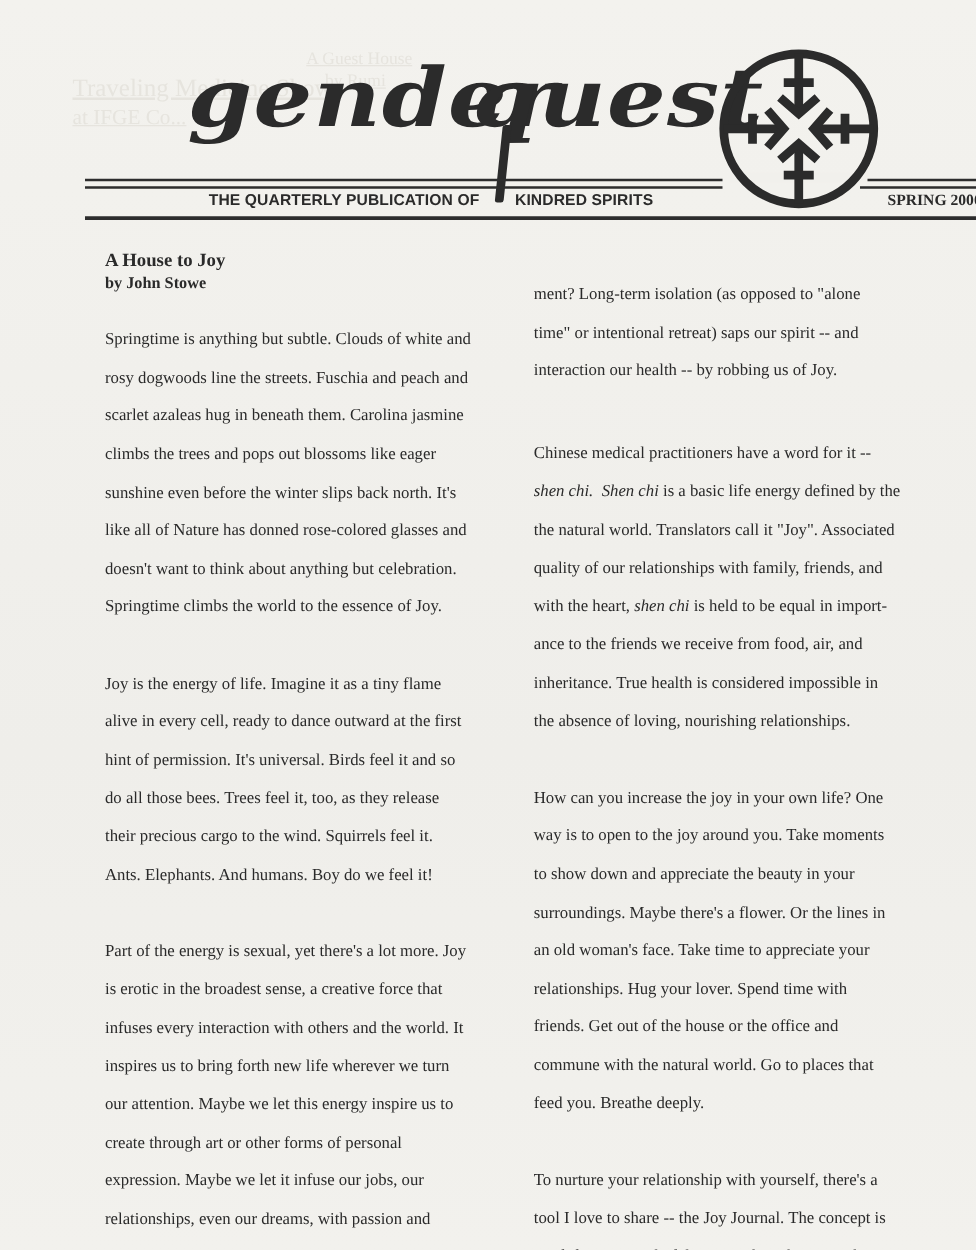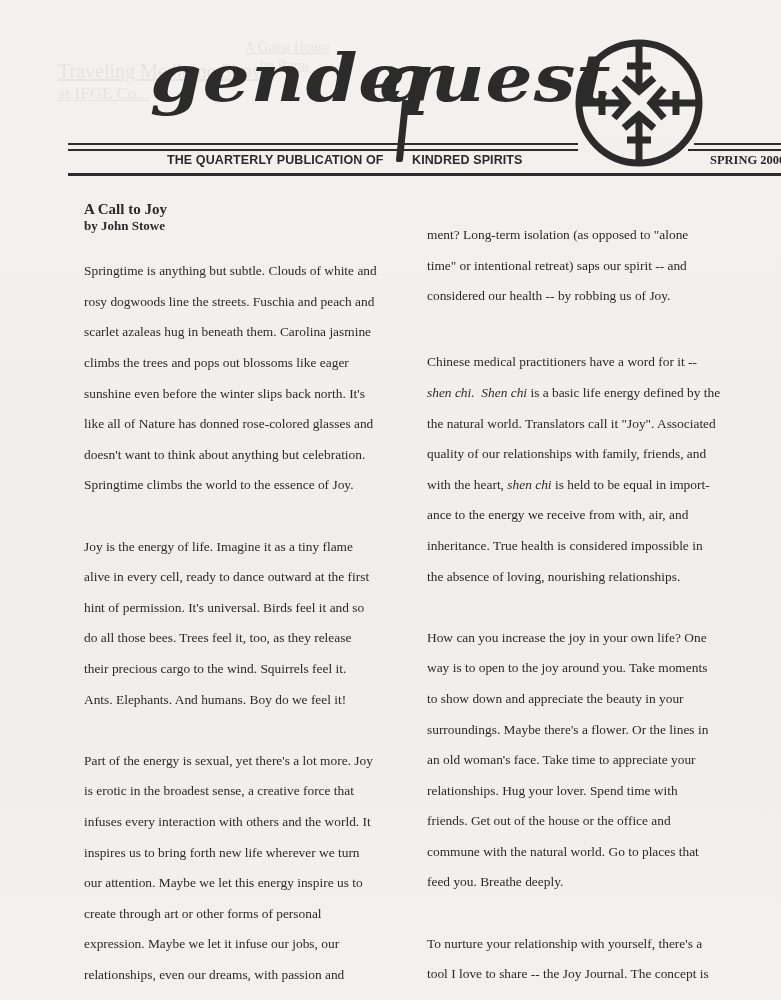--- a/index.html
+++ b/index.html
@@ -181,21 +181,21 @@
         <polyline points="40,50 53,65 40,80"></polyline>
 
         <line x1="80" y1="65" x2="125" y2="65"></line>
         <line x1="102" y1="53" x2="102" y2="77"></line>
         <polyline points="90,50 77,65 90,80"></polyline>
       </g>
     </svg>
   </header>
 
   <section class="column col-left">
-    <h1 class="article-title">A Call to Joy</h1>
+    <h1 class="article-title">A House to Joy</h1>
     <div class="byline">by John Stowe</div>
 
     <div class="para" style="margin-top:15px;">
       <span class="line">Springtime is anything but subtle. Clouds of white and</span>
       <span class="line">rosy dogwoods line the streets. Fuschia and peach and</span>
       <span class="line">scarlet azaleas hug in beneath them. Carolina jasmine</span>
       <span class="line">climbs the trees and pops out blossoms like eager</span>
       <span class="line">sunshine even before the winter slips back north. It's</span>
       <span class="line">like all of Nature has donned rose-colored glasses and</span>
       <span class="line">doesn't want to think about anything but celebration.</span>
@@ -222,30 +222,30 @@
       <span class="line">relationships, even our dreams, with passion and</span>
       <span class="line"><span>spontaneity. Joy raises the quality of </span><span class="it">any</span><span> experience.</span></span>
     </div>
 
   </section>
 
   <section class="column col-right">
     <div class="para" style="margin-bottom:20px;">
       <span class="line">ment?  Long-term isolation (as opposed to "alone</span>
       <span class="line">time" or intentional retreat) saps our spirit -- and</span>
-      <span class="line">considered our health -- by robbing us of Joy.</span>
+      <span class="line">interaction our health -- by robbing us of Joy.</span>
     </div>
 
     <div class="para">
       <span class="line">Chinese medical practitioners have a word for it --</span>
       <span class="line"><span class="it">shen chi.</span>&nbsp;&nbsp;<span class="it">Shen chi</span><span> is a basic life energy defined by the</span></span>
       <span class="line">the natural world. Translators call it "Joy". Associated</span>
       <span class="line">quality of our relationships with family, friends, and</span>
       <span class="line"><span>with the heart, </span><span class="it">shen chi</span><span> is held to be equal in import-</span></span>
-      <span class="line">ance to the energy we receive from with, air, and</span>
+      <span class="line">ance to the friends we receive from food, air, and</span>
       <span class="line">inheritance. True health is considered impossible in</span>
       <span class="line">the absence of loving, nourishing relationships.</span>
     </div>
 
     <div class="para">
       <span class="line">How can you increase the joy in your own life?  One</span>
       <span class="line">way is to open to the joy around you.  Take moments</span>
       <span class="line">to show down and appreciate the beauty in your</span>
       <span class="line">surroundings.  Maybe there's a flower.  Or the lines in</span>
       <span class="line">an old woman's face.  Take time to appreciate your</span>

